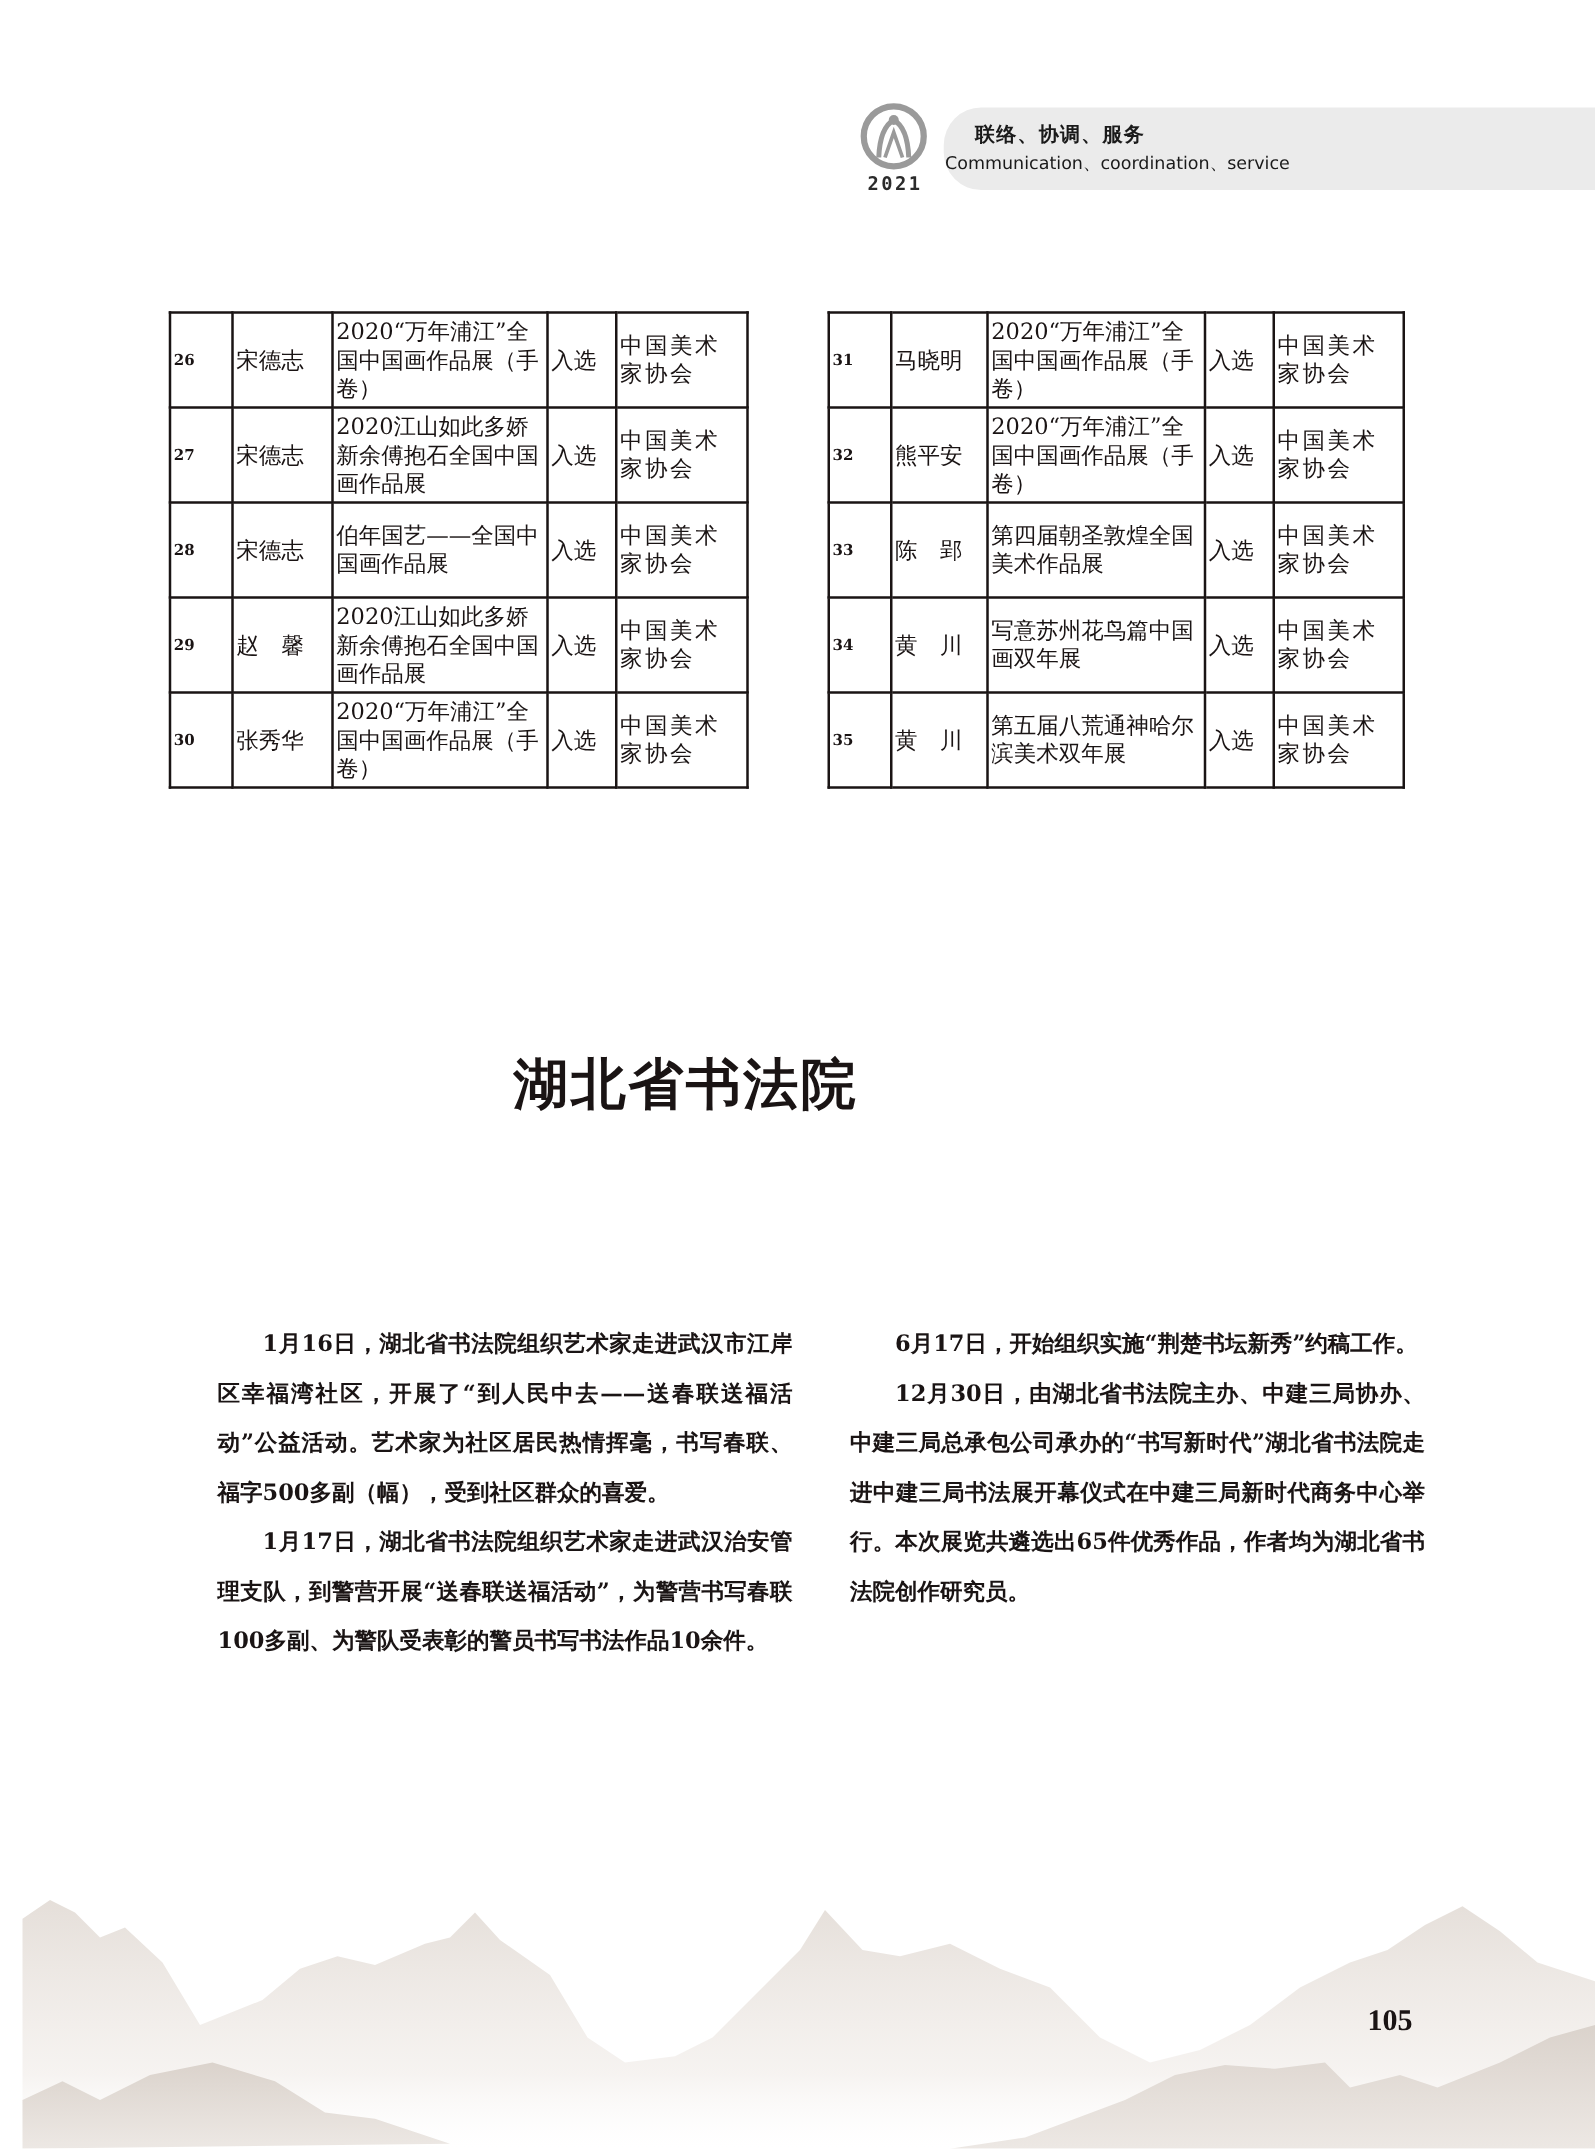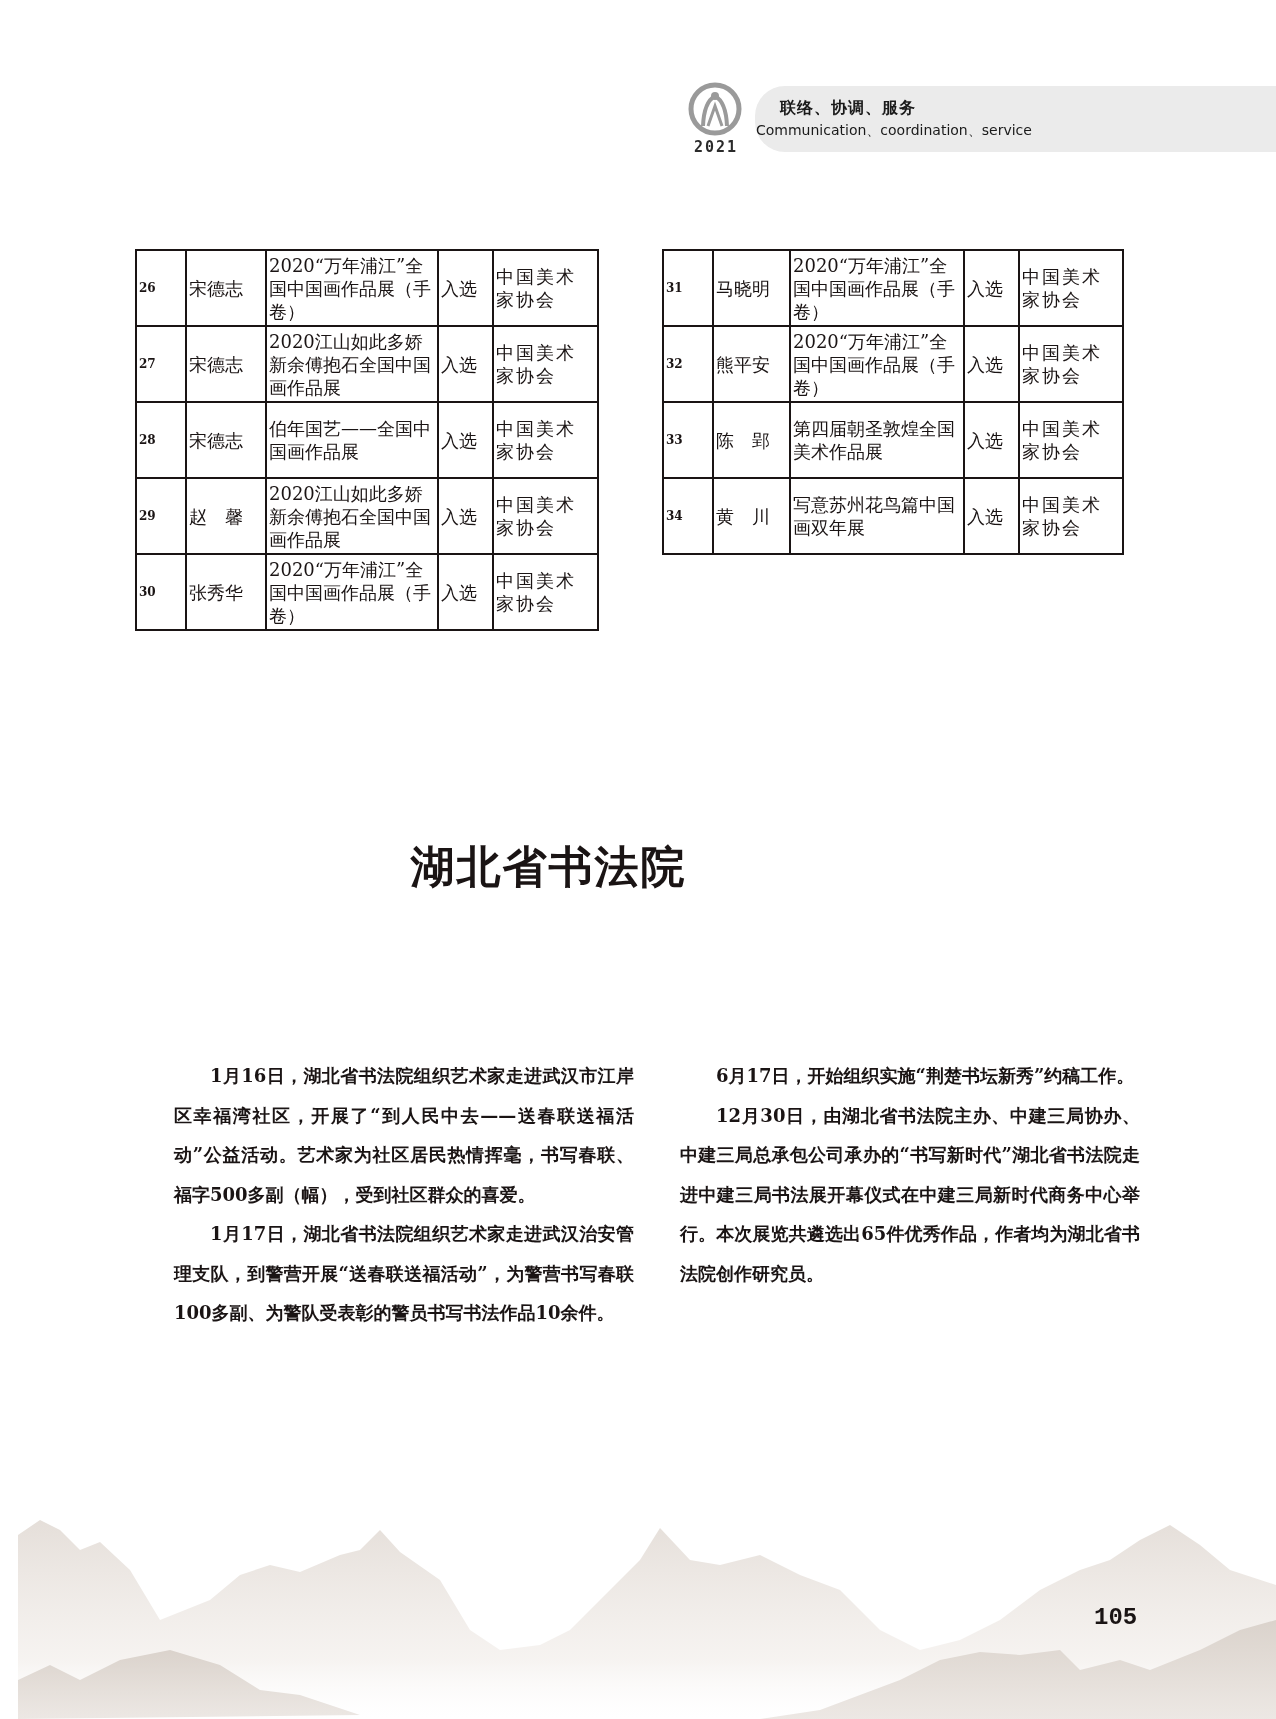--- a/index.html
+++ b/index.html
@@ -56,21 +56,21 @@
     position: absolute; width: 460px; font-size: 18px; line-height: 39.5px;
     text-align: justify; color: #1a1414; font-weight: bold;
     font-family: "DejaVu Serif", "Liberation Serif", serif;
   }
   .col p { margin: 0; text-indent: 2em; }
   .col-left { left: 174px; top: 1056px; }
   .col-right { left: 680px; top: 1056px; }
   
   .mountains { position: absolute; left: 0; top: 1480px; width: 1276px; height: 239px; }
   .page-num {
-    position: absolute; left: 1094px; top: 1604px; font-family: Liberation Mono, monospace;
+    position: absolute; left: 1094px; top: 1604px; font-family: Liberation Serif, serif;
     font-weight: bold; font-size: 24px; color: #1a1414;
   }
 </style>
 </head>
 <body>
 
 <div class="header-band"></div>
 <svg class="logo" viewBox="0 0 54 54">
   <circle cx="27" cy="27" r="24" fill="none" stroke="#9a9a9a" stroke-width="5"></circle>
   <path d="M15 44 Q16 20 27 14 Q38 20 39 44" fill="none" stroke="#9a9a9a" stroke-width="4"></path>
@@ -155,20 +155,27 @@
       <td class="num">33</td>
       <td class="name">陈　郢</td>
       <td>第四届朝圣敦煌全国美术作品展</td>
       <td class="result">入选</td>
       <td class="org">中国美术家协会</td>
     </tr>
     <tr>
       <td class="num">34</td>
       <td class="name">黄　川</td>
       <td>写意苏州花鸟篇中国画双年展</td>
+      <td class="result">入选</td>
+      <td class="org">中国美术家协会</td>
+    </tr>
+    <tr>
+      <td class="num">35</td>
+      <td class="name">黄　川</td>
+      <td>第五届八荒通神哈尔滨美术双年展</td>
       <td class="result">入选</td>
       <td class="org">中国美术家协会</td>
     </tr>
   </tbody>
 </table>
 
 <div class="section-title">湖北省书法院</div>
 
 <div class="col col-left">
   <p>1月16日，湖北省书法院组织艺术家走进武汉市江岸区幸福湾社区，开展了“到人民中去——送春联送福活动”公益活动。艺术家为社区居民热情挥毫，书写春联、福字500多副（幅），受到社区群众的喜爱。</p>

